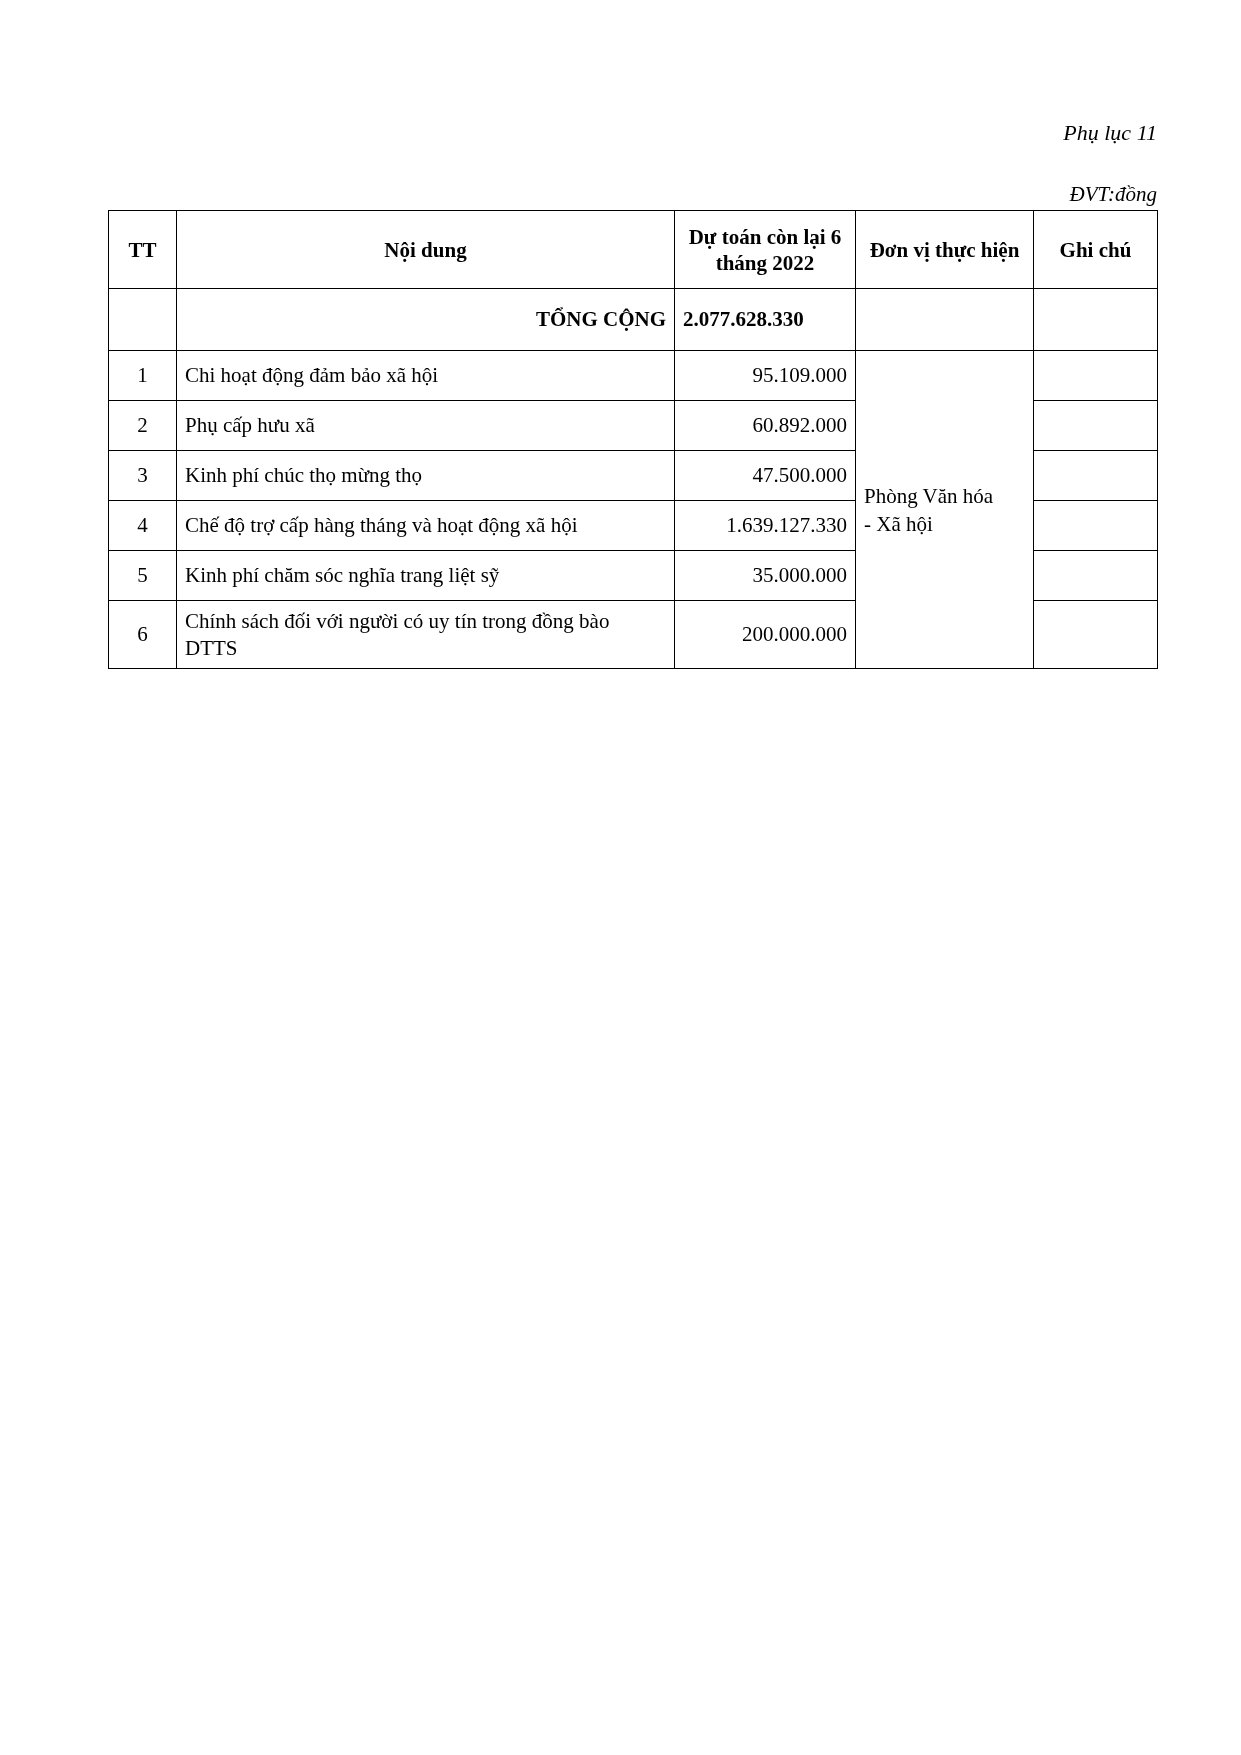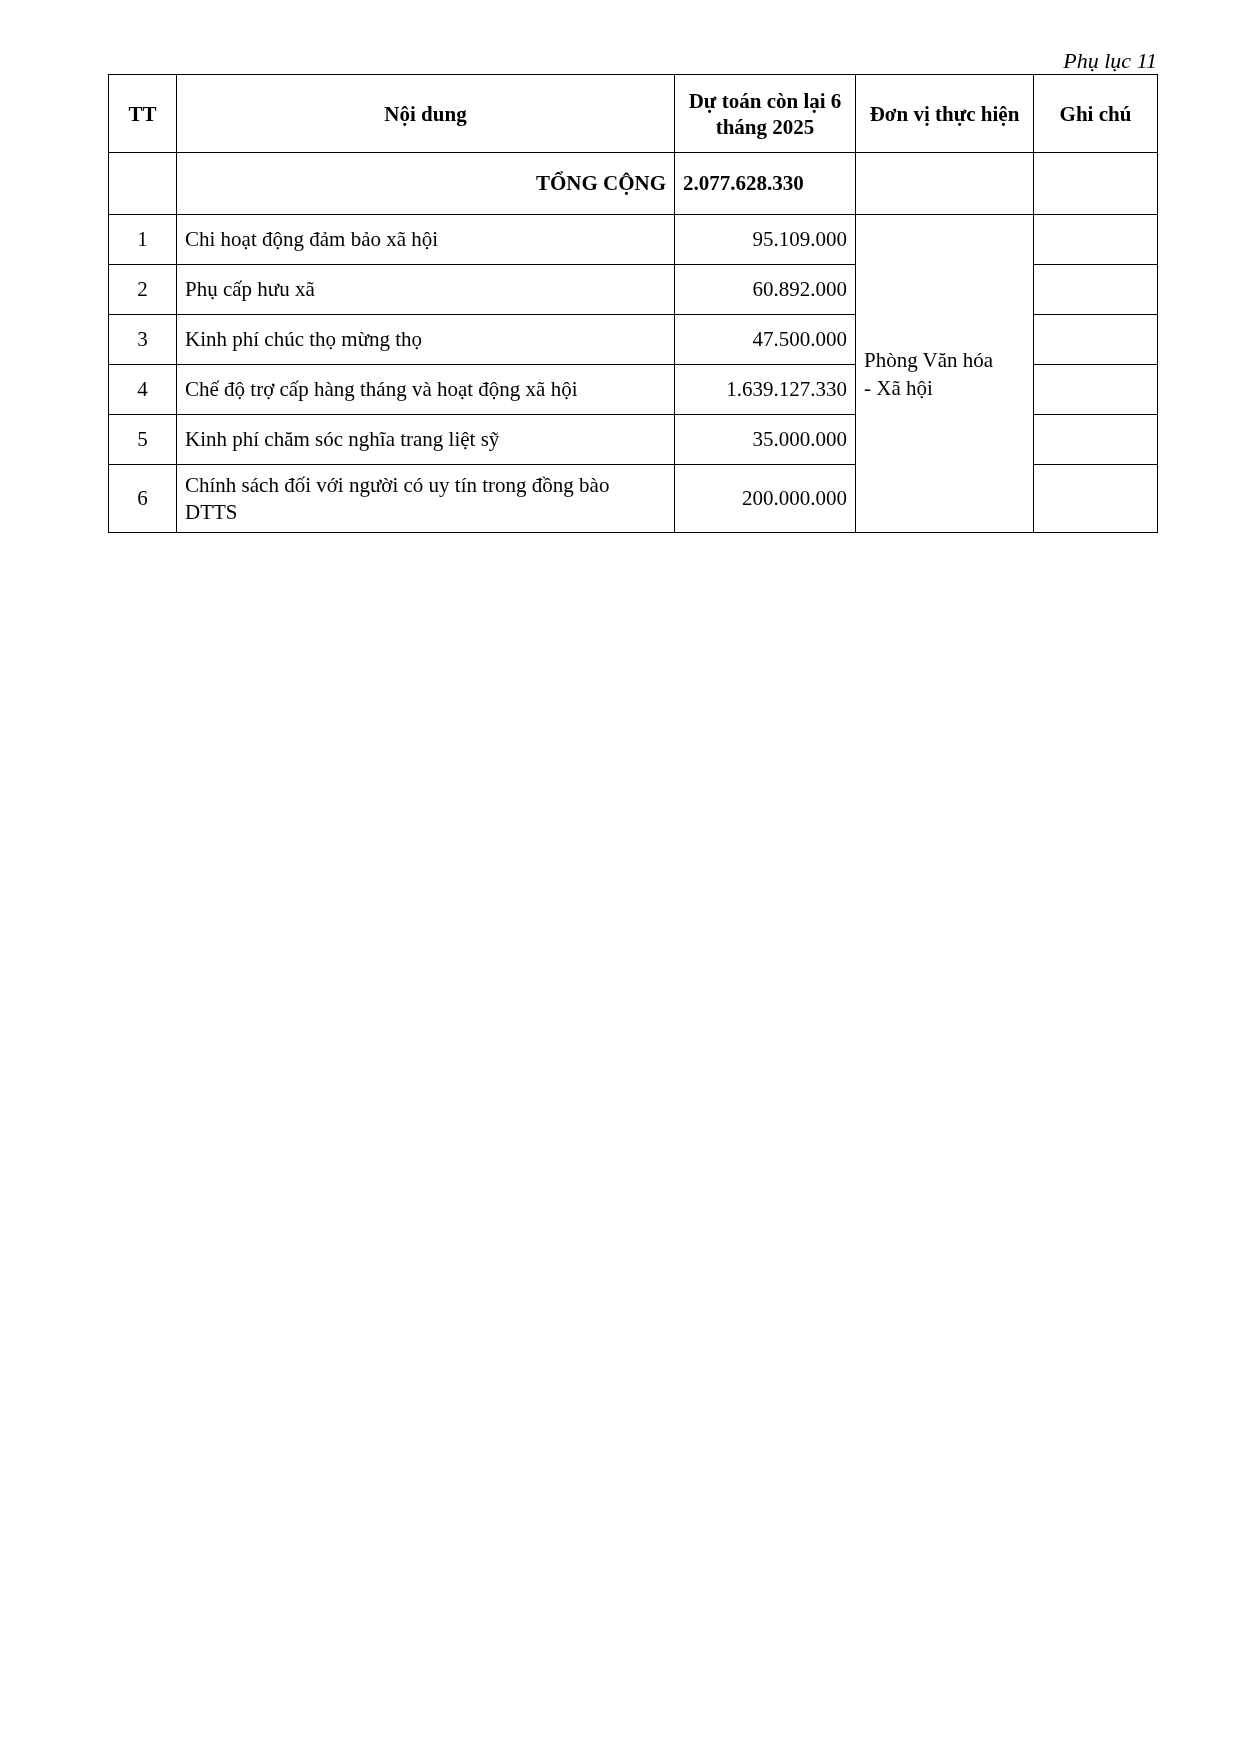--- a/index.html
+++ b/index.html
@@ -9,21 +9,21 @@
   body {
     width: 1241px;
     height: 1755px;
     font-family: "Liberation Serif", "DejaVu Serif", serif;
     color: #000000;
     position: relative;
   }
   .page {
     width: 1049px;
     margin-left: 108px;
-    padding-top: 48px;
+    padding-top: 120px;
   }
   .appendix {
     text-align: right;
     font-style: italic;
     font-size: 22px;
     line-height: 1.2;
   }
   .heading-block {
     width: 934px; 
   }
@@ -83,34 +83,35 @@
 </head>
 <body>
 
 <div class="page">
 
   <div class="appendix">Phụ lục 11</div>
 
   <div class="heading-block">
   </div>
 
+  <div class="unit-note">ĐVT:đồng</div>
 
   <table class="main">
     <colgroup>
       <col style="width:68px">
       <col style="width:498px">
       <col style="width:181px">
       <col style="width:178px">
       <col style="width:124px">
     </colgroup>
     <thead>
       <tr>
         <th class="hdr">TT</th>
         <th class="hdr">Nội dung</th>
-        <th class="hdr">Dự toán còn lại 6 tháng 2025</th>
+        <th class="hdr">Dự toán còn lại 6 tháng 2022</th>
         <th class="hdr">Đơn vị thực hiện</th>
         <th class="hdr">Ghi chú</th>
       </tr>
     </thead>
     <tbody>
       <tr class="total-row">
         <td class="c-tt"></td>
         <td class="total-label">TỔNG CỘNG</td>
         <td class="total-amount">2.077.628.330</td>
         <td class="c-unit"></td>

